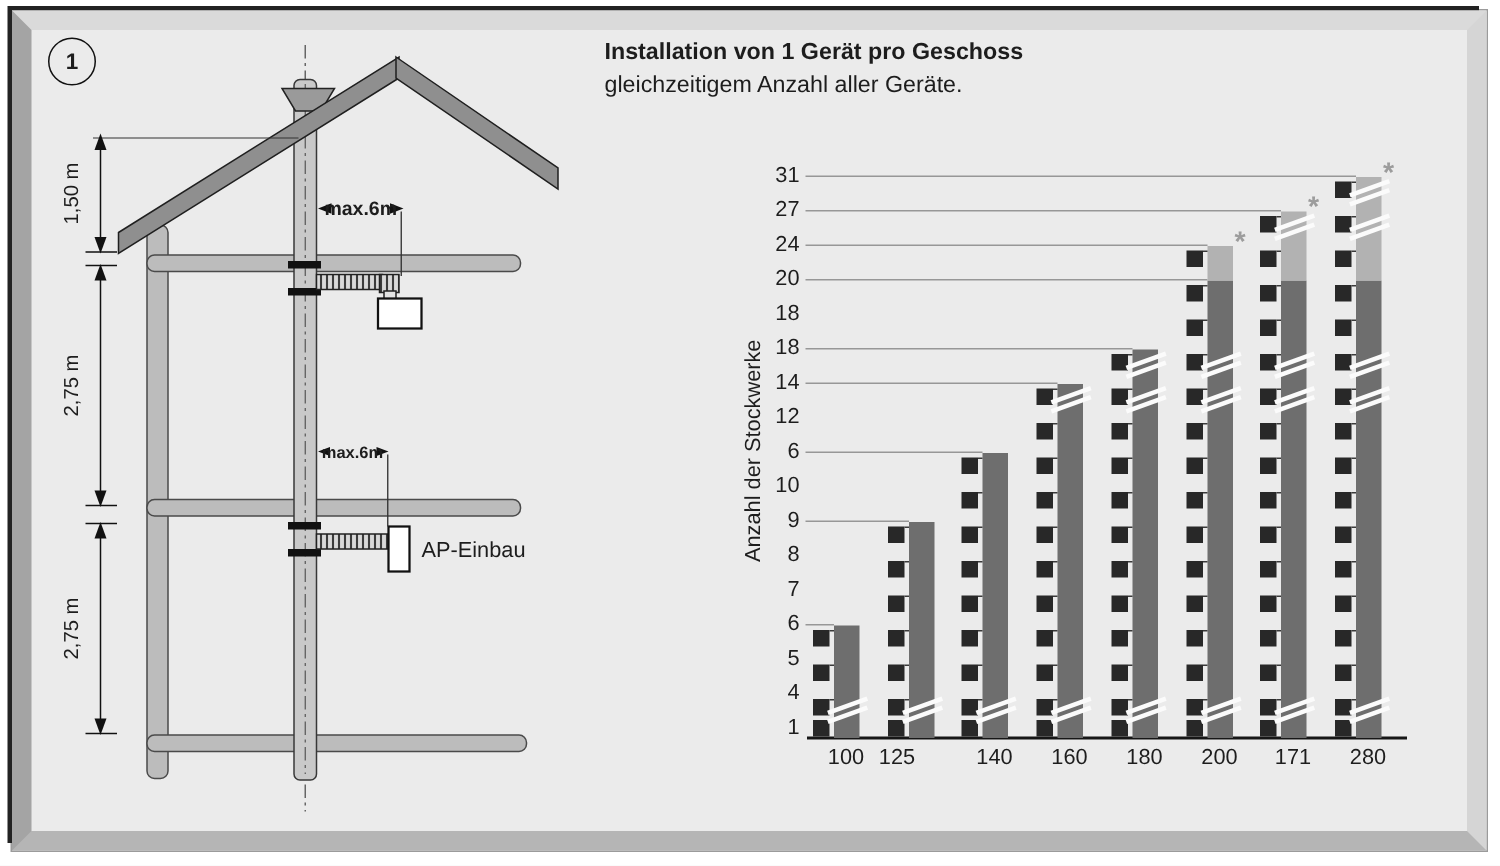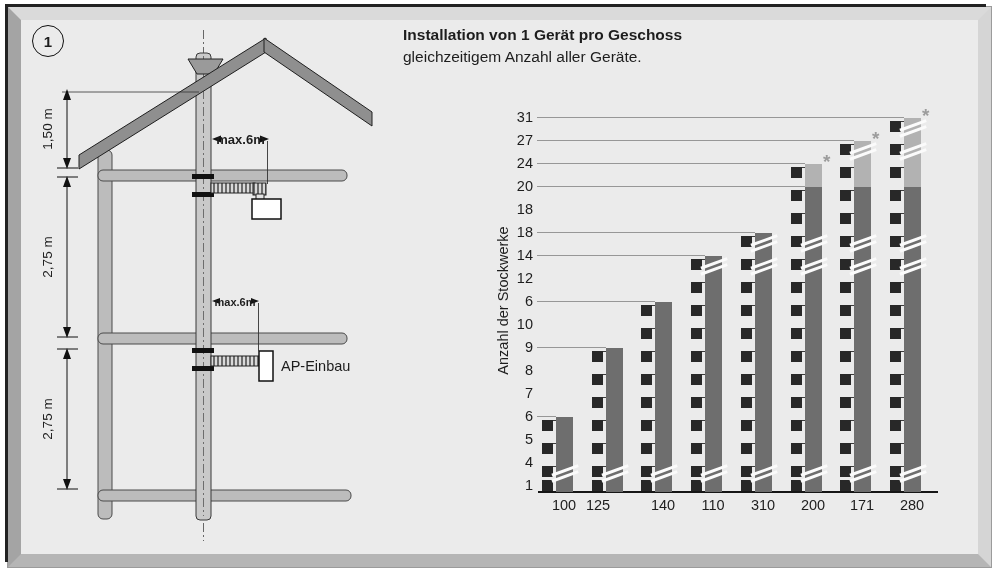--- a/index.html
+++ b/index.html
@@ -211,21 +211,21 @@
       <div class="sq" style="left: 691px; top: 304.5px; background: rgb(40, 40, 40);"></div>
       <div class="conn" style="left: 702px; top: 304.5px; width: 3px;"></div>
       <div class="sq" style="left: 691px; top: 281.5px; background: rgb(40, 40, 40);"></div>
       <div class="conn" style="left: 702px; top: 281.5px; width: 3px;"></div>
       <div class="sq" style="left: 691px; top: 258.5px; background: rgb(40, 40, 40);"></div>
       <div class="conn" style="left: 702px; top: 258.5px; width: 3px;"></div>
       <div class="brk" style="left: 700px; top: 469px;"></div>
       <div class="brk" style="left: 700px; top: 474.5px;"></div>
       <div class="brk" style="left: 700px; top: 262px;"></div>
       <div class="brk" style="left: 700px; top: 267.5px;"></div>
-      <div class="xlab" style="left: 691px; top: 497px;">110</div>
+      <div class="xlab" style="left: 691px; top: 497px;">160</div>
       <div class="bar" style="left: 755px; top: 232.5px; width: 17px; height: 259.5px; background: rgb(110, 110, 110);"></div>
       <div class="sq" style="left: 741px; top: 480px; background: rgb(40, 40, 40);"></div>
       <div class="conn" style="left: 752px; top: 480px; width: 3px;"></div>
       <div class="sq" style="left: 741px; top: 465.5px; background: rgb(40, 40, 40);"></div>
       <div class="conn" style="left: 752px; top: 465.5px; width: 3px;"></div>
       <div class="sq" style="left: 741px; top: 442.5px; background: rgb(40, 40, 40);"></div>
       <div class="conn" style="left: 752px; top: 442.5px; width: 3px;"></div>
       <div class="sq" style="left: 741px; top: 419.5px; background: rgb(40, 40, 40);"></div>
       <div class="conn" style="left: 752px; top: 419.5px; width: 3px;"></div>
       <div class="sq" style="left: 741px; top: 396.5px; background: rgb(40, 40, 40);"></div>
@@ -243,21 +243,21 @@
       <div class="sq" style="left: 741px; top: 258.5px; background: rgb(40, 40, 40);"></div>
       <div class="conn" style="left: 752px; top: 258.5px; width: 3px;"></div>
       <div class="sq" style="left: 741px; top: 235.5px; background: rgb(40, 40, 40);"></div>
       <div class="conn" style="left: 752px; top: 235.5px; width: 3px;"></div>
       <div class="brk" style="left: 750px; top: 469px;"></div>
       <div class="brk" style="left: 750px; top: 474.5px;"></div>
       <div class="brk" style="left: 750px; top: 262px;"></div>
       <div class="brk" style="left: 750px; top: 267.5px;"></div>
       <div class="brk" style="left: 750px; top: 239px;"></div>
       <div class="brk" style="left: 750px; top: 244.5px;"></div>
-      <div class="xlab" style="left: 741px; top: 497px;">310</div>
+      <div class="xlab" style="left: 741px; top: 497px;">180</div>
       <div class="bar" style="left: 805px; top: 186.5px; width: 17px; height: 305.5px; background: rgb(110, 110, 110);"></div>
       <div class="barlight" style="left: 805px; top: 163.5px; width: 17px; height: 23px; background: rgb(178, 178, 178);"></div>
       <div class="sq" style="left: 791px; top: 480px; background: rgb(40, 40, 40);"></div>
       <div class="conn" style="left: 802px; top: 480px; width: 3px;"></div>
       <div class="sq" style="left: 791px; top: 465.5px; background: rgb(40, 40, 40);"></div>
       <div class="conn" style="left: 802px; top: 465.5px; width: 3px;"></div>
       <div class="sq" style="left: 791px; top: 442.5px; background: rgb(40, 40, 40);"></div>
       <div class="conn" style="left: 802px; top: 442.5px; width: 3px;"></div>
       <div class="sq" style="left: 791px; top: 419.5px; background: rgb(40, 40, 40);"></div>
       <div class="conn" style="left: 802px; top: 419.5px; width: 3px;"></div>

